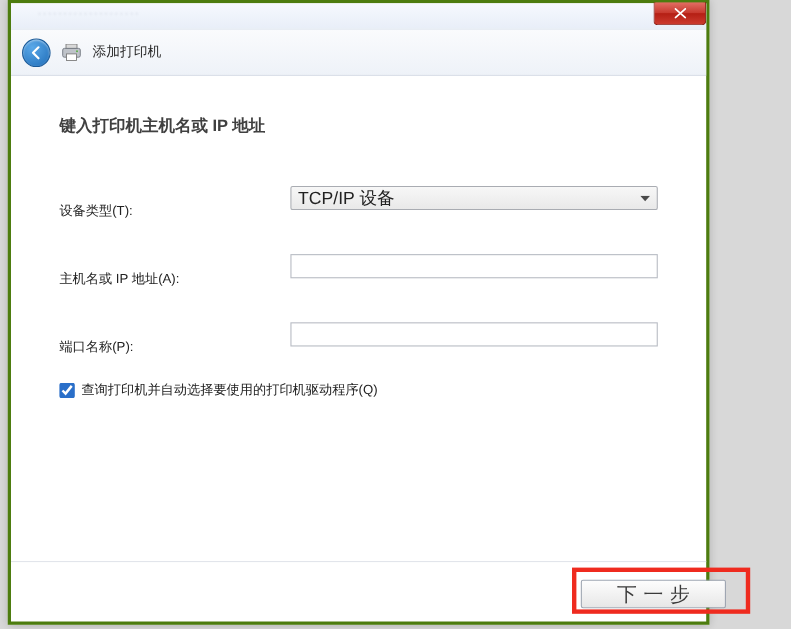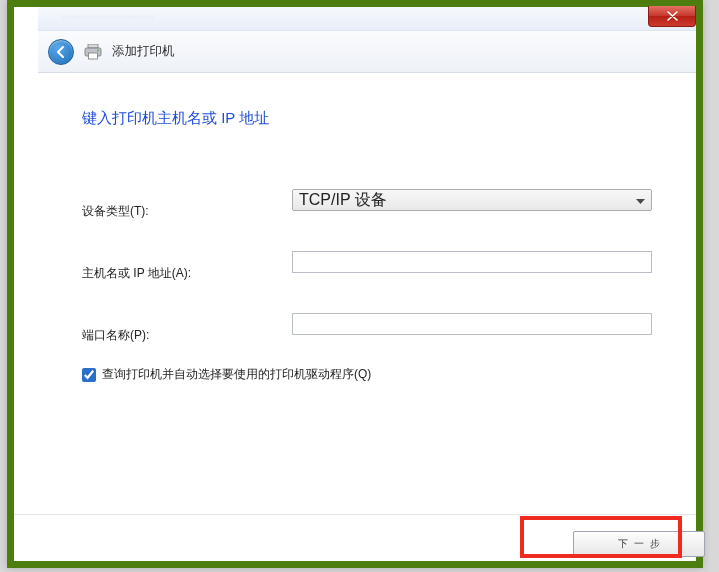--- a/index.html
+++ b/index.html
@@ -8,26 +8,25 @@
       background: #d8d8d8;
       width: 719px;
       height: 572px;
       overflow: hidden;
       position: relative;
     }
     .outer-window {
       position: absolute;
       top: 0;
       left: 7px;
-      width: 696px;
+      width: 638px;
       height: 568px;
       background: #fff;
-      border: 7px solid #4d7c0f;
+      border: 3px solid #4d7c0f;
       box-shadow: 0 0 8px rgba(0,0,0,0.2);
-      padding-left: 24px;
     }
     .titlebar-row {
       height: 24px;
       background: linear-gradient(#f6f9fe, #e8eef8);
       border-bottom: 1px solid #dfe6f0;
       position: relative;
     }
     .blur-title {
       position: absolute;
       top: 3px;
@@ -82,24 +81,24 @@
       display: inline-block;
     }
     .nav-title {
       color: #2b2b2b;
       font-size: 12.5px;
     }
     .content-area {
       padding: 36px 44px 20px 44px;
     }
     .page-heading {
-      color: #1d4ed8;
+      color: #404040;
       font-size: 15px;
-      font-weight: 400;
-      margin-bottom: 52px;
+      font-weight: 700;
+      margin-bottom: 36px;
     }
     .field-row {
       display: flex;
       align-items: center;
       margin-bottom: 22px;
     }
     .field-label {
       width: 210px;
       font-size: 12px;
       color: #222;
@@ -154,28 +153,28 @@
       left: 520px;
       top: 516px;
       width: 162px;
       height: 42px;
       border: 4px solid #ef2b1f;
       z-index: 10;
       pointer-events: none;
     }
     .next-btn {
       position: absolute;
-      left: 559px;
+      left: 518px;
       top: 524px;
       width: 132px;
       height: 26px;
       background: linear-gradient(#fdfdfd, #e7e7e7);
       border: 1px solid #9fa6b2;
       border-radius: 2px;
-      font-size: 10px;
+      font-size: 18px;
       color: #3a3a3a;
       letter-spacing: 6px;
       text-indent: 6px;
       cursor: pointer;
       display: flex;
       align-items: center;
       justify-content: center;
     }
     .bottom-divider {
       position: absolute;

